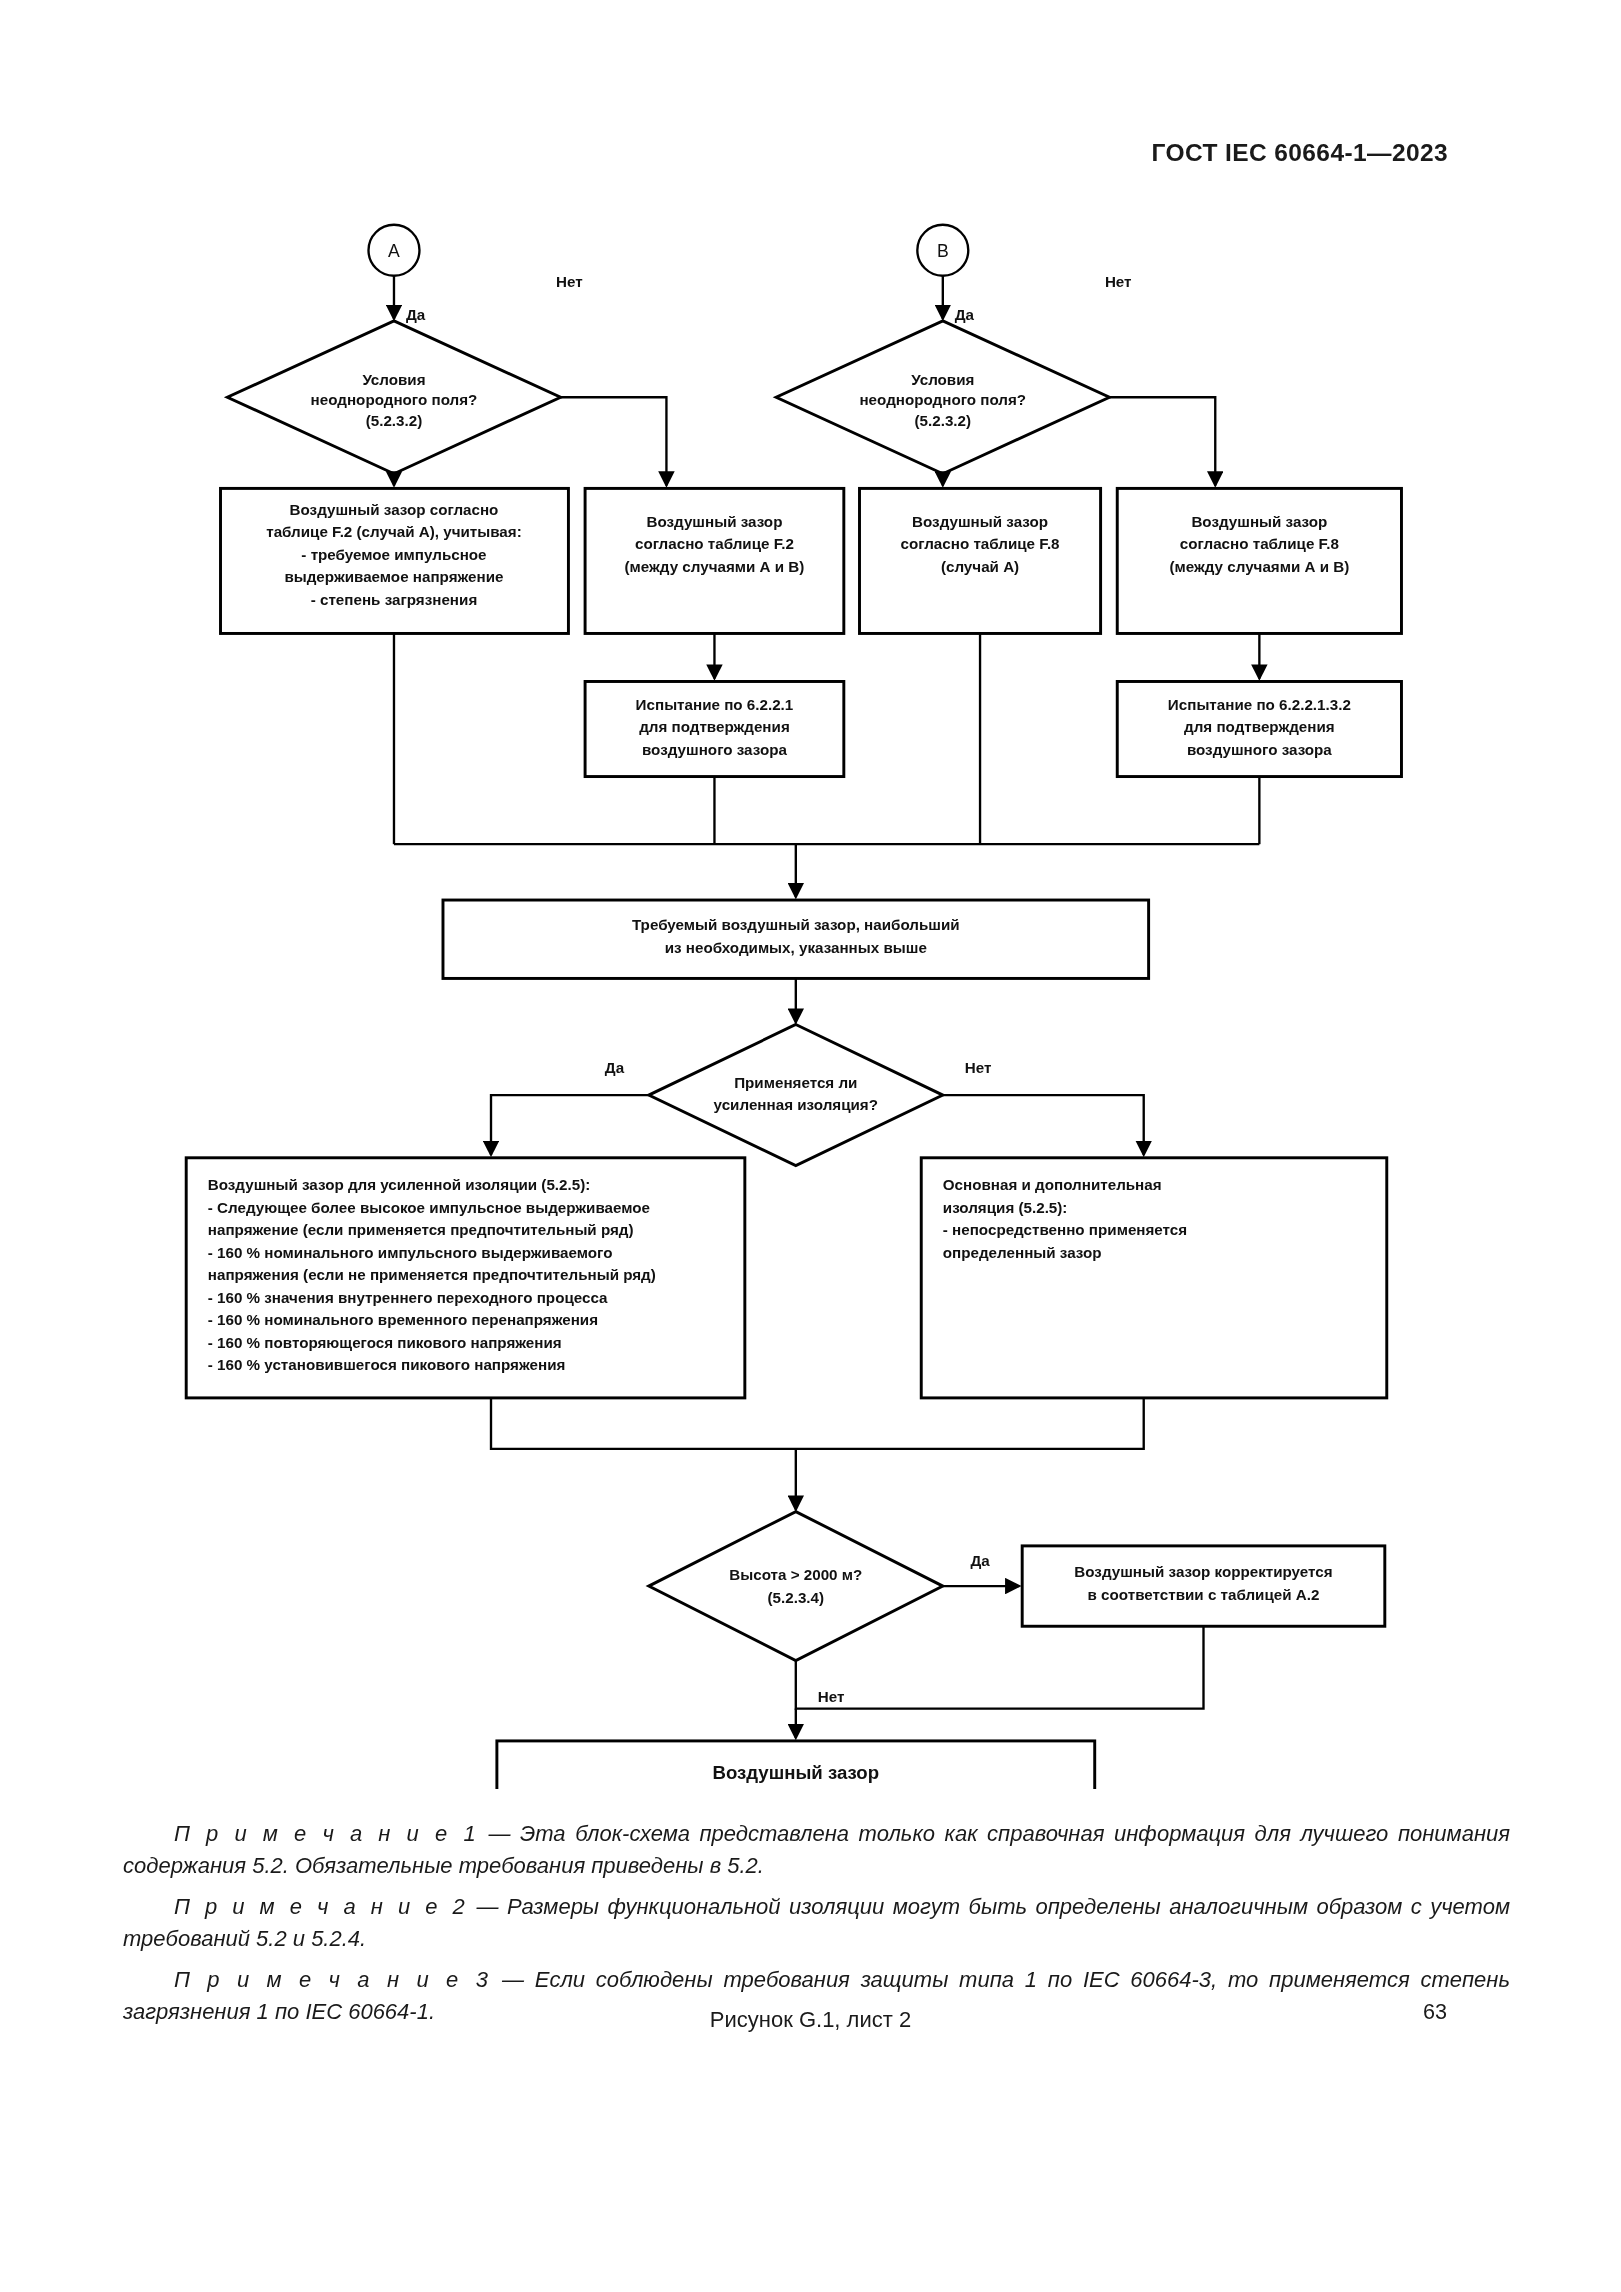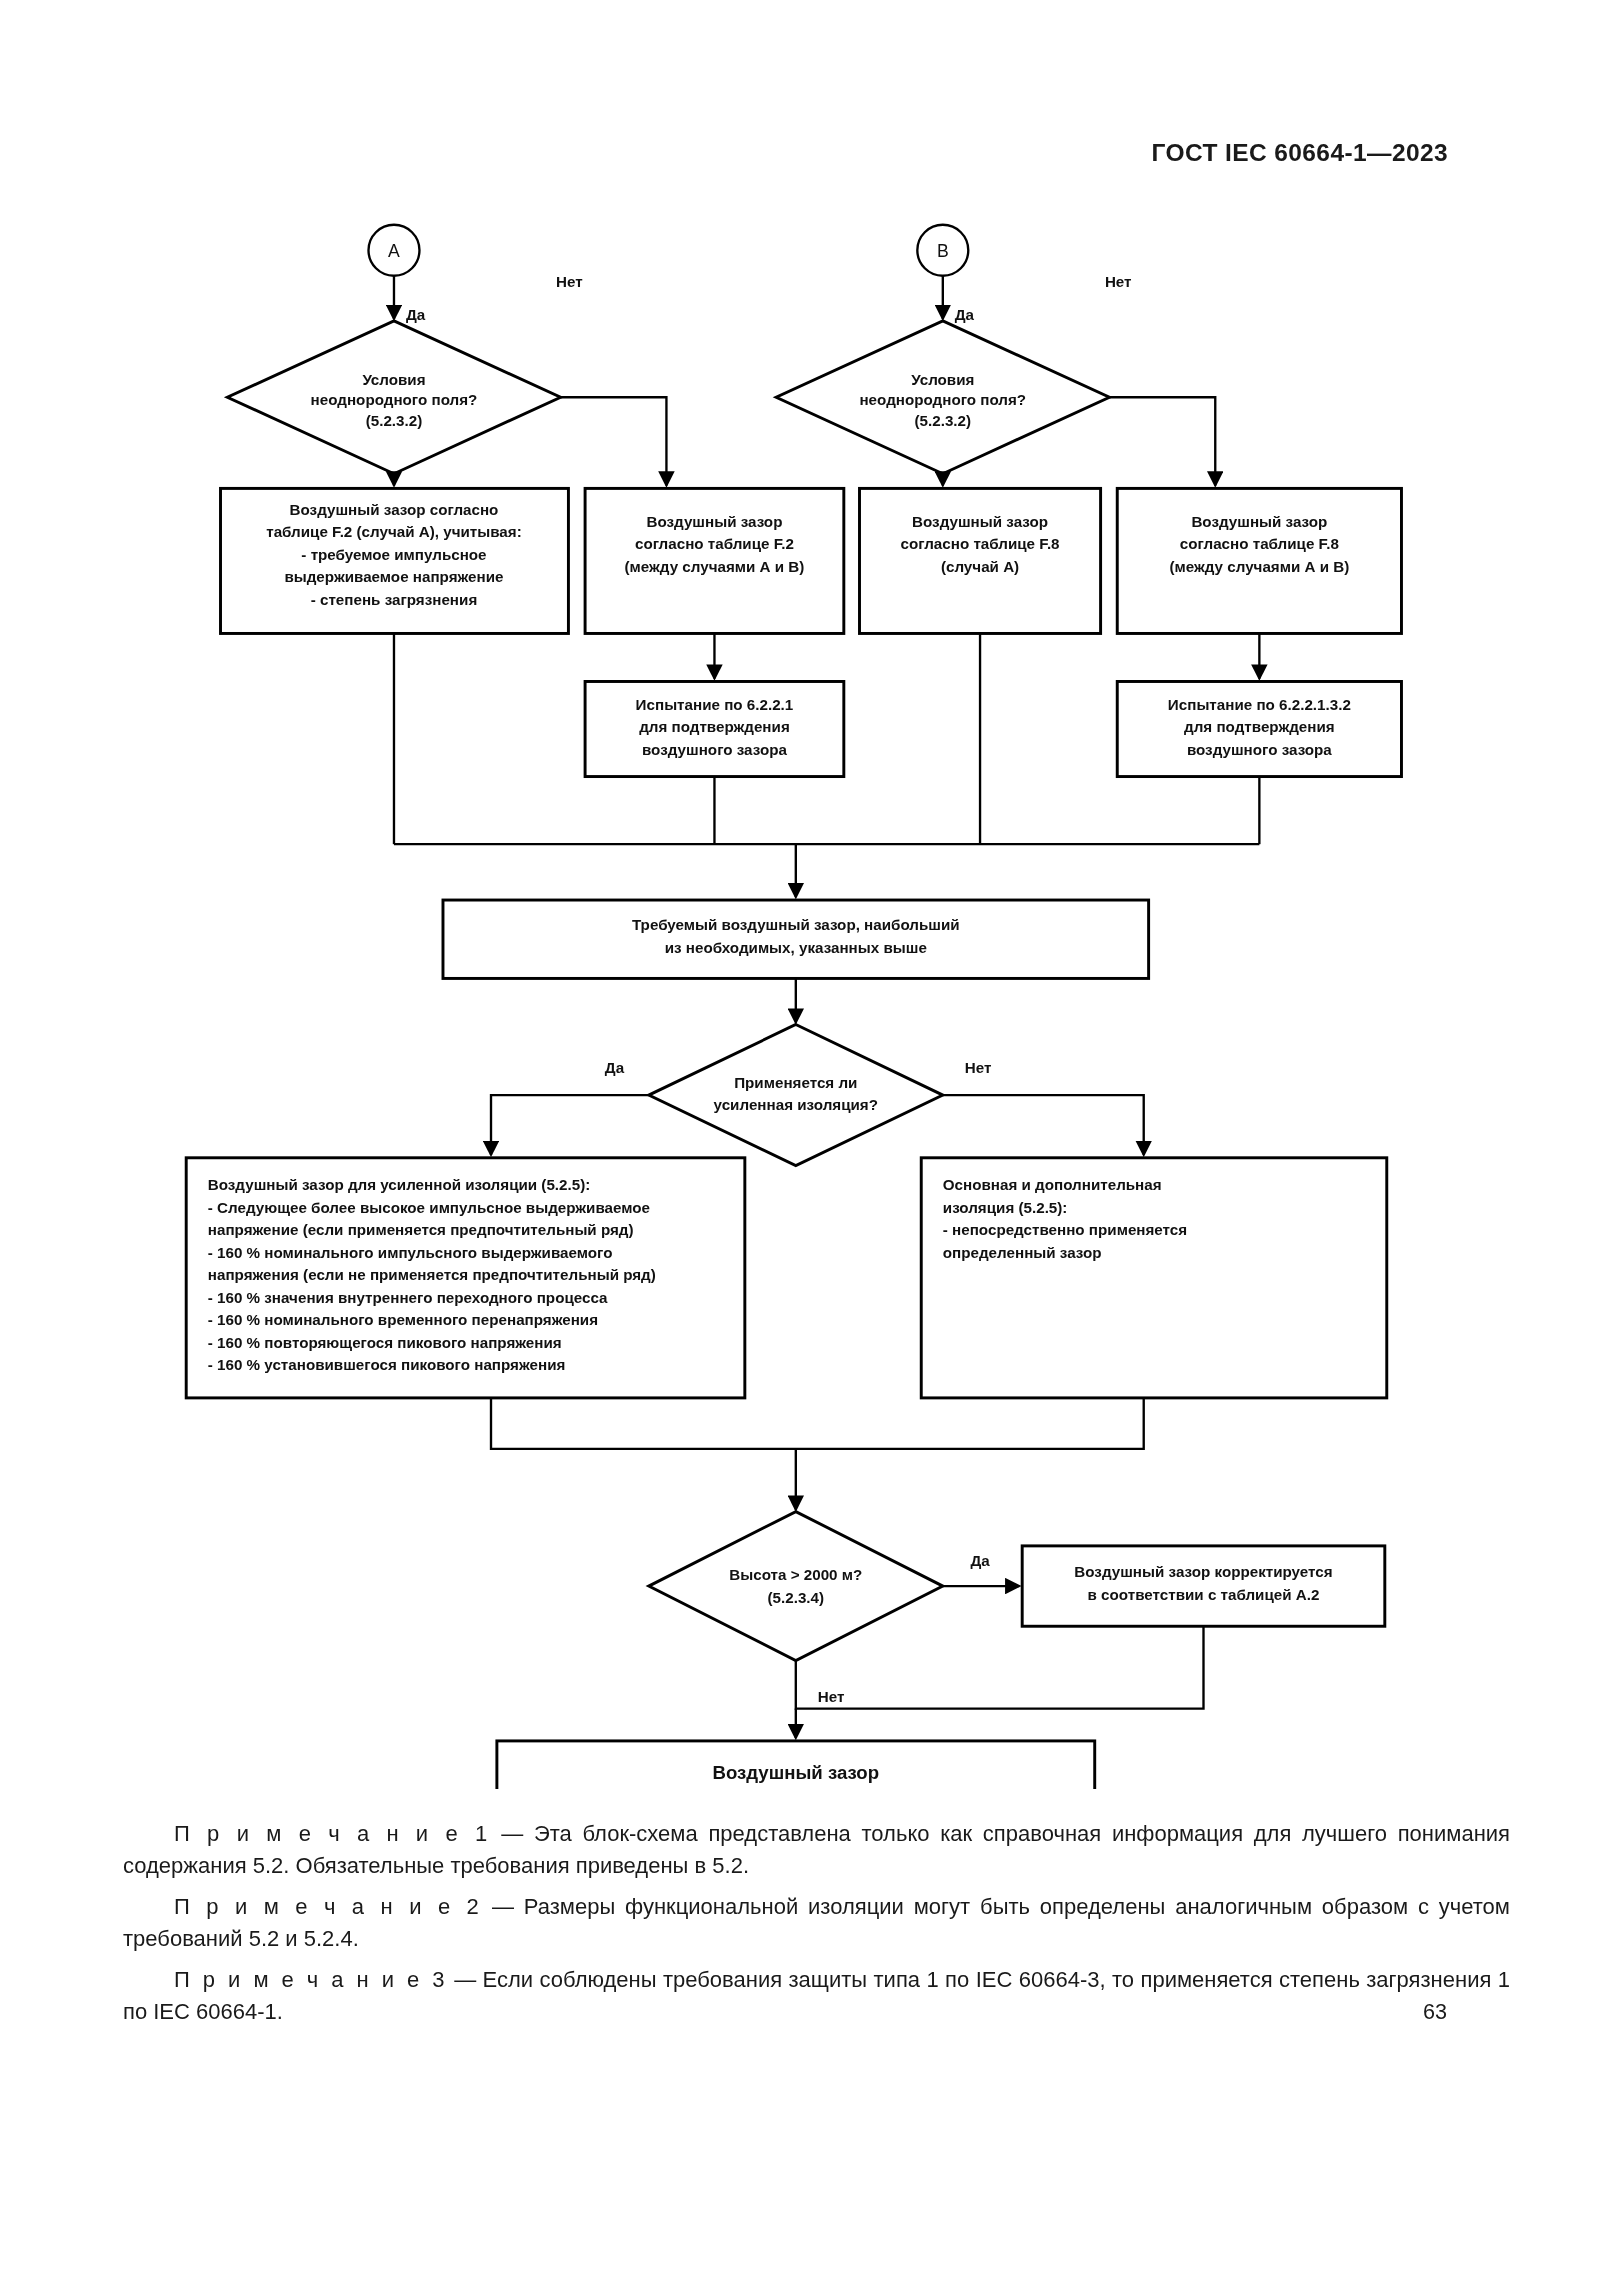--- a/index.html
+++ b/index.html
@@ -103,20 +103,21 @@
     left: 123px;
     width: 1387px;
   }
   .note {
     font-size: 22px;
     line-height: 32px;
     text-align: justify;
     text-indent: 51px;
     margin: 0 0 8.8px 0;
     color: #1a1a1a;
+    font-style: italic;
   }
   .note .nlabel {
     letter-spacing: 3.3px;
   }
   .caption {
     position: absolute;
     top: 2007px;
     left: 0;
     width: 1621px;
     text-align: center;
@@ -268,16 +269,17 @@
       <text class="terminal-text" x="812" y="1600">Воздушный зазор</text>
     </svg>
   </div>
 
   <div class="notes">
     <p class="note"><span class="nlabel">П р и м е ч а н и е  1</span><span> — Эта блок-схема представлена только как справочная информация для лучшего понимания содержания 5.2. Обязательные требования приведены в 5.2.</span></p>
     <p class="note"><span class="nlabel">П р и м е ч а н и е  2</span><span> — Размеры функциональной изоляции могут быть определены аналогичным образом с учетом требований 5.2 и 5.2.4.</span></p>
     <p class="note"><span class="nlabel">П р и м е ч а н и е  3</span><span> — Если соблюдены требования защиты типа 1 по IEC 60664-3, то применяется степень загрязнения 1 по IEC 60664-1.</span></p>
   </div>
 
+  <div class="caption">Рисунок G.1, лист 2</div>
   <div class="page-number">63</div>
 
 </div>
 
 
 </body></html>

